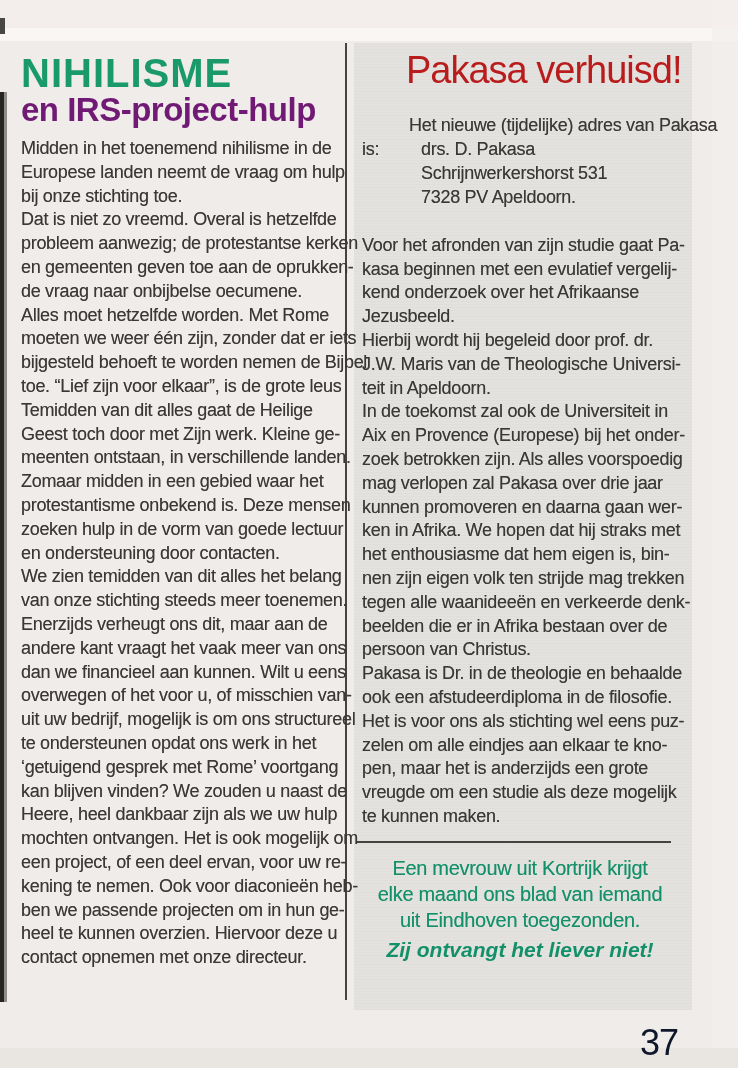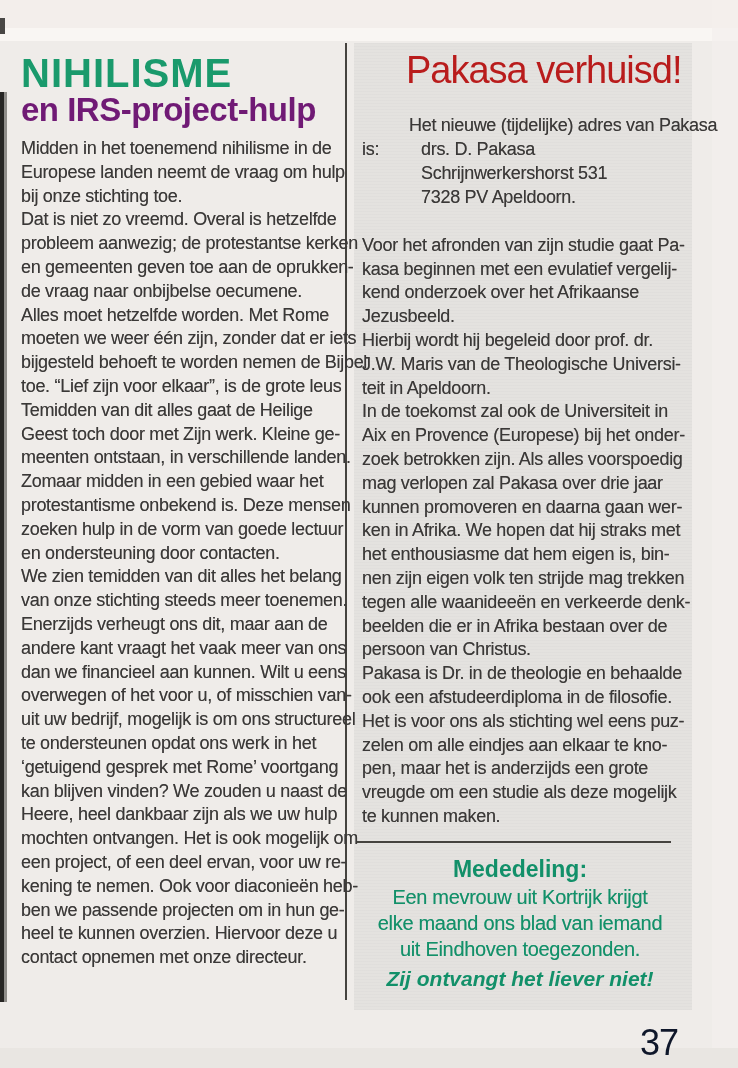--- a/index.html
+++ b/index.html
@@ -145,21 +145,20 @@
     <div class="tline">Het is voor ons als stichting wel eens puz-</div>
     <div class="tline">zelen om alle eindjes aan elkaar te kno-</div>
     <div class="tline">pen, maar het is anderzijds een grote</div>
     <div class="tline">vreugde om een studie als deze mogelijk</div>
     <div class="tline">te kunnen maken.</div>
   </div>
 
 <div class="rule"></div>
 
 <div class="notice">
-  <div class="notice-title">Mededeling:</div>
   <div>
       <div class="nline">Een mevrouw uit Kortrijk krijgt</div>
       <div class="nline">elke maand ons blad van iemand</div>
       <div class="nline">uit Eindhoven toegezonden.</div>
     </div>
   <div class="notice-emph">Zij ontvangt het liever niet!</div>
 </div>
 
 <div class="page-num">37</div>
 

